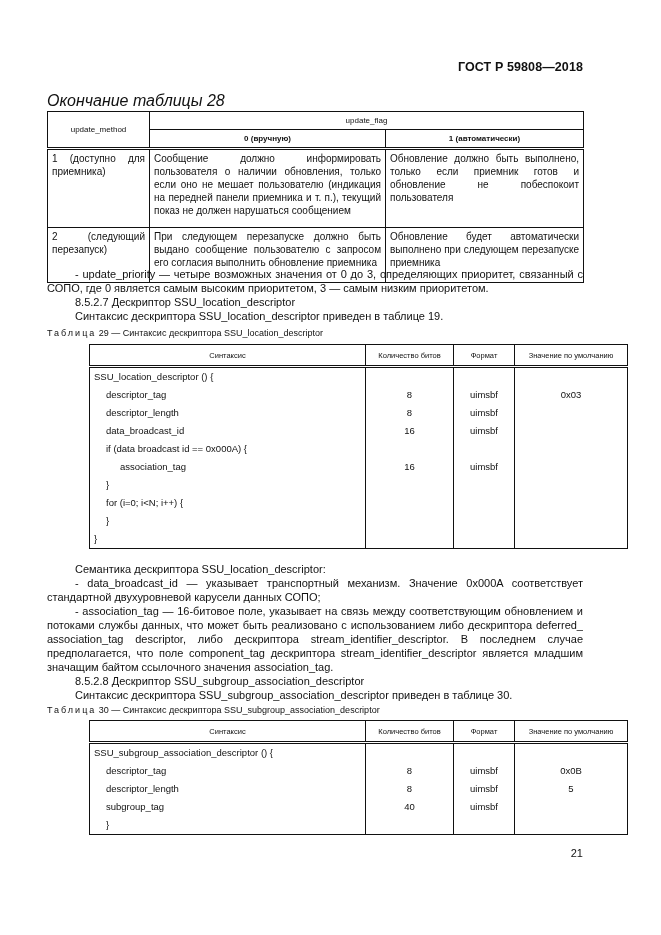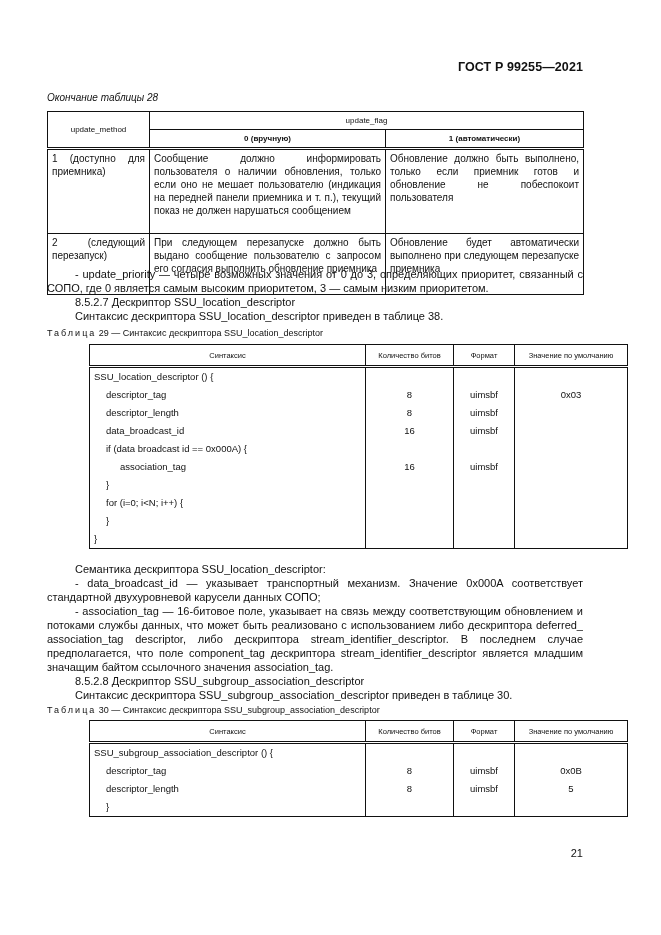--- a/index.html
+++ b/index.html
@@ -1,29 +1,29 @@
 <!DOCTYPE html>
 <html><head>
 <meta charset="utf-8">
 <style>
   html, body { margin: 0; padding: 0; background: #ffffff; }
   body { width: 661px; height: 935px; position: relative; overflow: hidden;
          font-family: "Liberation Sans", sans-serif; color: #111; }
   .abs { position: absolute; }
   .doc-header { top: 60px; right: 78px; font-weight: bold; font-size: 12.5px; letter-spacing: 0.1px; }
-  .caption-italic { left: 47px; top: 92px; font-style: italic; font-size: 10px; }
+  .caption-italic { left: 47px; top: 92px; font-style: italic; font-size: 16px; }
   table { border-collapse: collapse; position: absolute; table-layout: fixed; }
   td, th { border: 1px solid #111; font-weight: normal; padding: 0; vertical-align: top; }
   .t28 { left: 47px; top: 111px; width: 536px; }
   .t28 th { font-size: 8px; text-align: center; vertical-align: middle; }
   .t28 .hdr-top th { height: 17px; }
   .t28 .hdr-bot th { height: 17px; font-weight: bold; }
   .t28 .hdr-bot th { border-bottom: 3px double #111; }
   .t28 .hdr-rowspan { border-bottom: 3px double #111; }
-  .t28 td { font-size: 10px; line-height: 13px; padding: 2px 4px 16px 4px; text-align: justify; }
+  .t28 td { font-size: 10px; line-height: 13px; padding: 2px 4px 10px 4px; text-align: justify; }
   .t28 .r1 td { height: 58px; }
   .t28 .r2 td { height: 42px; }
 
   .para { font-size: 11px; line-height: 14px; left: 47px; width: 536px; text-align: justify; }
   .indent { text-indent: 28px; }
   .tcap { font-size: 9px; left: 47px; }
   .tcap .spaced { letter-spacing: 2px; }
 
   .syn { left: 45px; width: 538px; margin-left: 44px; }
   .syn th { font-size: 7.5px; text-align: center; vertical-align: middle; height: 20px; border-bottom: 3px double #111; }
@@ -31,21 +31,21 @@
   .syn tr.last td { border-bottom: 1px solid #111; }
   .syn td.c { text-align: center; }
   .syn td.s { padding-left: 4px; white-space: nowrap; }
   .syn td.s.i1 { padding-left: 16px; }
   .syn td.s.i2 { padding-left: 30px; }
   .page-num { right: 78px; top: 847px; font-size: 11px; }
 </style>
 </head>
 <body>
 
-<div class="abs doc-header">ГОСТ Р 99255—2021</div>
+<div class="abs doc-header">ГОСТ Р 59808—2018</div>
 <div class="abs caption-italic">Окончание таблицы 28</div>
 
 <table class="t28">
   <colgroup>
       <col style="width:102px">
       <col style="width:236px">
       <col style="width:198px">
     </colgroup>
   <tbody>
       <tr class="hdr-top">
@@ -64,21 +64,21 @@
   <tr class="r2">
     <td>2 (следующий перезапуск)</td>
     <td>При следующем перезапуске должно быть выдано сообщение пользователю с запросом его согласия выполнить обновление приемника</td>
     <td>Обновление будет автоматически выполнено при следующем перезапуске приемника</td>
   </tr>
 </tbody>
   </table>
 
 <div class="abs para indent" style="top:267px;">- update_priority — четыре возможных значения от 0 до 3, определяющих приоритет, связанный с СОПО, где 0 является самым высоким приоритетом, 3 — самым низким приоритетом.</div>
 <div class="abs para indent" style="top:295px;">8.5.2.7 Дескриптор SSU_location_descriptor</div>
-<div class="abs para indent" style="top:309px;">Синтаксис дескриптора SSU_location_descriptor приведен в таблице 38.</div>
+<div class="abs para indent" style="top:309px;">Синтаксис дескриптора SSU_location_descriptor приведен в таблице 19.</div>
 
 <div class="abs tcap" style="top:328px;"><span class="spaced">Таблица</span><span> 29 — Синтаксис дескриптора SSU_location_descriptor</span></div>
 
 <table class="syn" style="top:344px;">
   <colgroup>
       <col style="width:276px">
       <col style="width:88px">
       <col style="width:61px">
       <col style="width:113px">
     </colgroup>
@@ -185,20 +185,26 @@
         <td class="c">8</td>
         <td class="c">uimsbf</td>
         <td class="c">0x0B</td>
       </tr>
   <tr>
         <td class="s i1">descriptor_length</td>
         <td class="c">8</td>
         <td class="c">uimsbf</td>
         <td class="c">5</td>
       </tr>
+  <tr>
+        <td class="s i1">subgroup_tag</td>
+        <td class="c">40</td>
+        <td class="c">uimsbf</td>
+        <td class="c"></td>
+      </tr>
   <tr class="last">
         <td class="s i1">}</td>
         <td class="c"></td>
         <td class="c"></td>
         <td class="c"></td>
       </tr>
 </tbody>
   </table>
 
 <div class="abs page-num">21</div>

